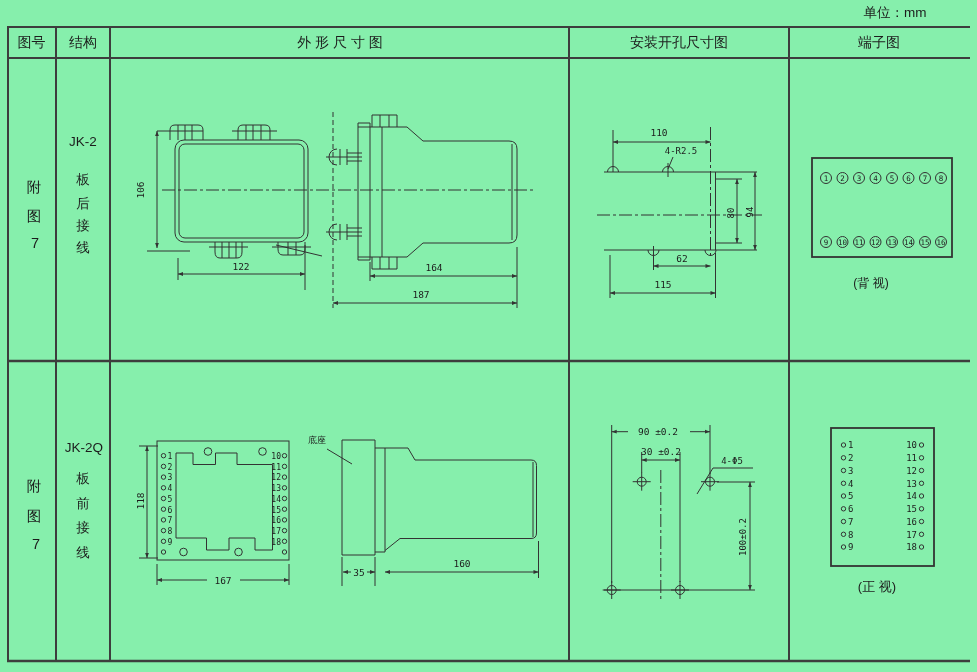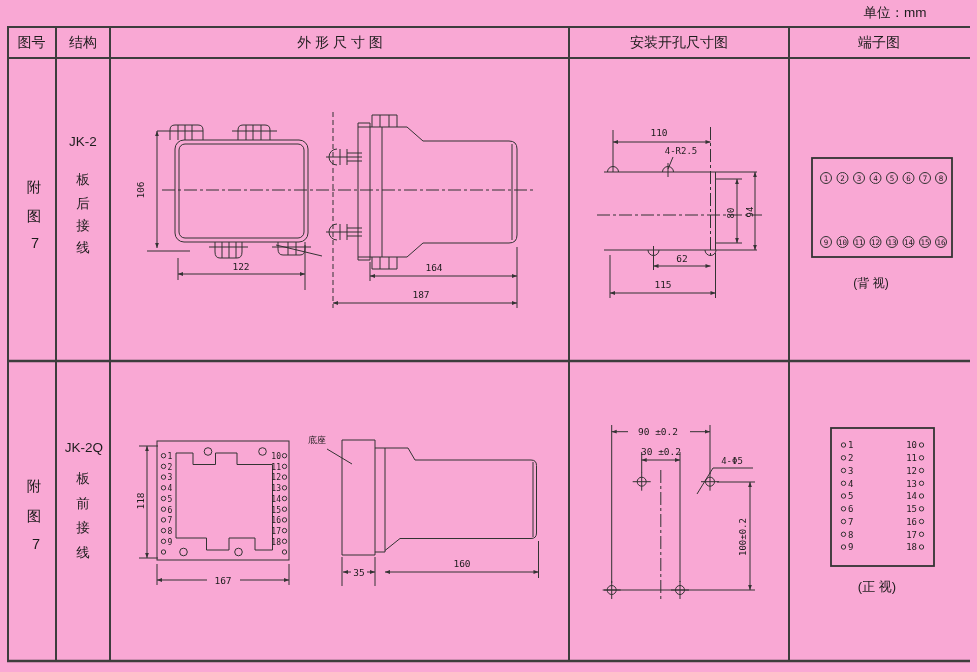--- a/index.html
+++ b/index.html
@@ -1,16 +1,16 @@
 <!DOCTYPE html>
 <html><head>
 <meta charset="utf-8">
 <style>
   html,body{margin:0;padding:0;background:#fff;}
-  .canvas{position:relative;width:977px;height:672px;background:#f9a8d4;font-family:"Liberation Sans",sans-serif;}
+  .canvas{position:relative;width:977px;height:672px;background:#86efac;font-family:"Liberation Sans",sans-serif;}
   svg{position:absolute;left:0;top:0;}
   svg text{stroke:none;fill:#1c1c1c;}
   .tline{stroke:#3d3d3d;stroke-width:2;}
   .tdiv{stroke:#3d3d3d;stroke-width:2.5;}
   .draw{stroke:#333;stroke-width:1;fill:none;}
   .thick{stroke-width:1.8;}
   .cl{stroke-dasharray:13 3 3 3;}
   .dash{stroke-dasharray:5 3;}
   text.hdr{font-size:14px;text-anchor:middle;}
   text.unit{font-size:13.5px;text-anchor:middle;}

